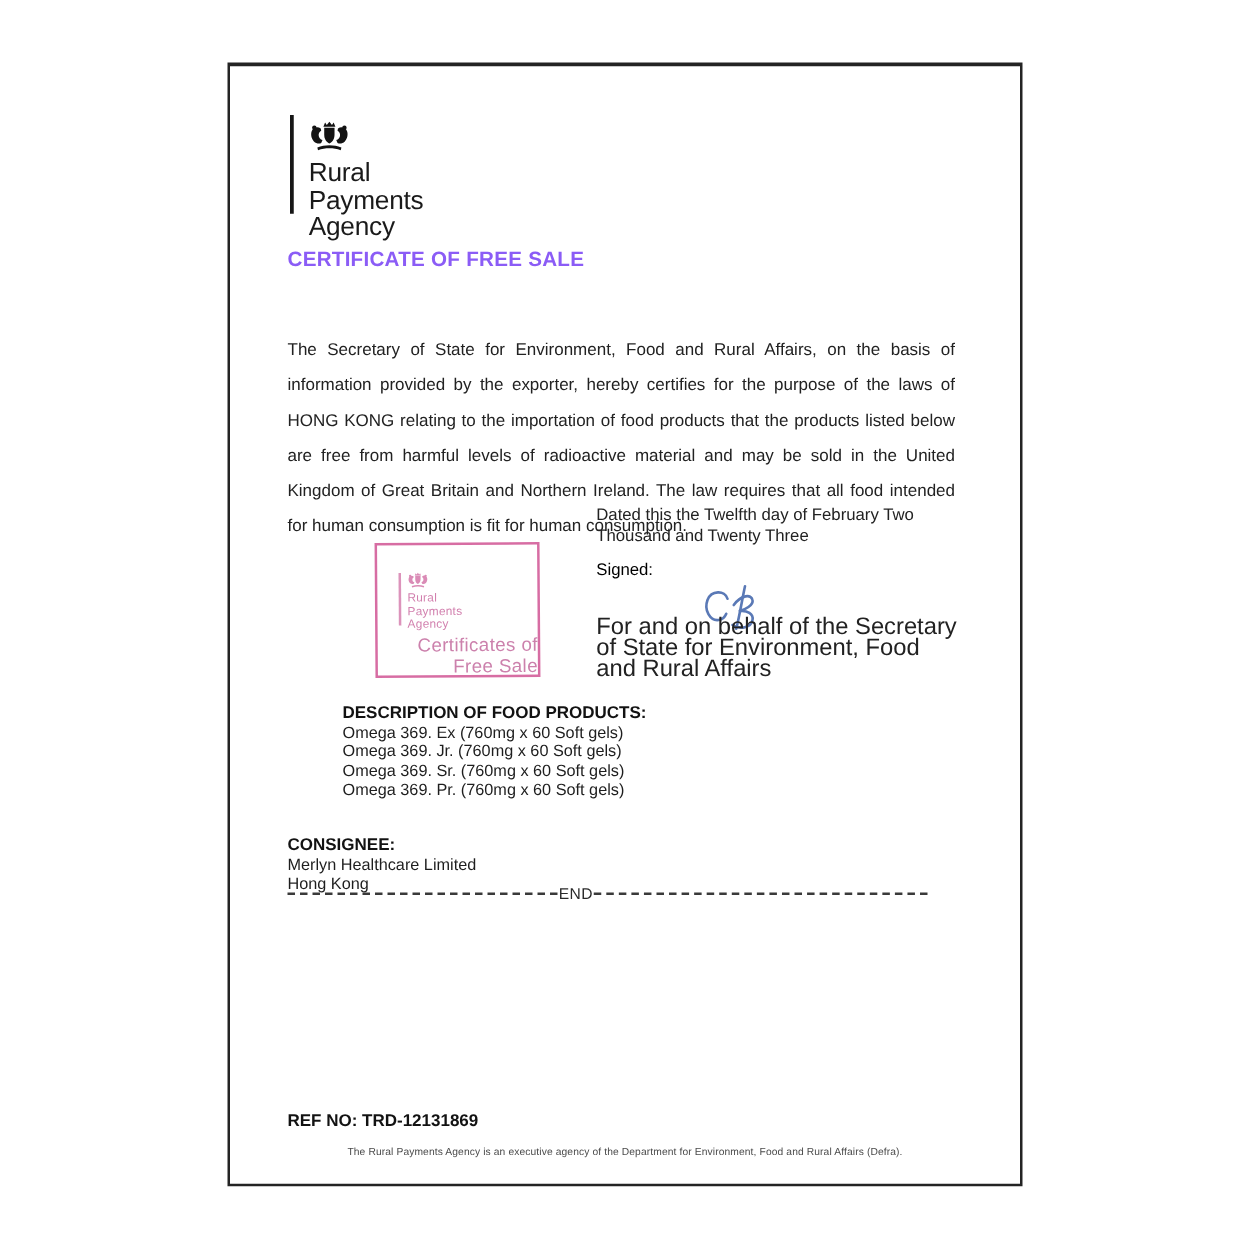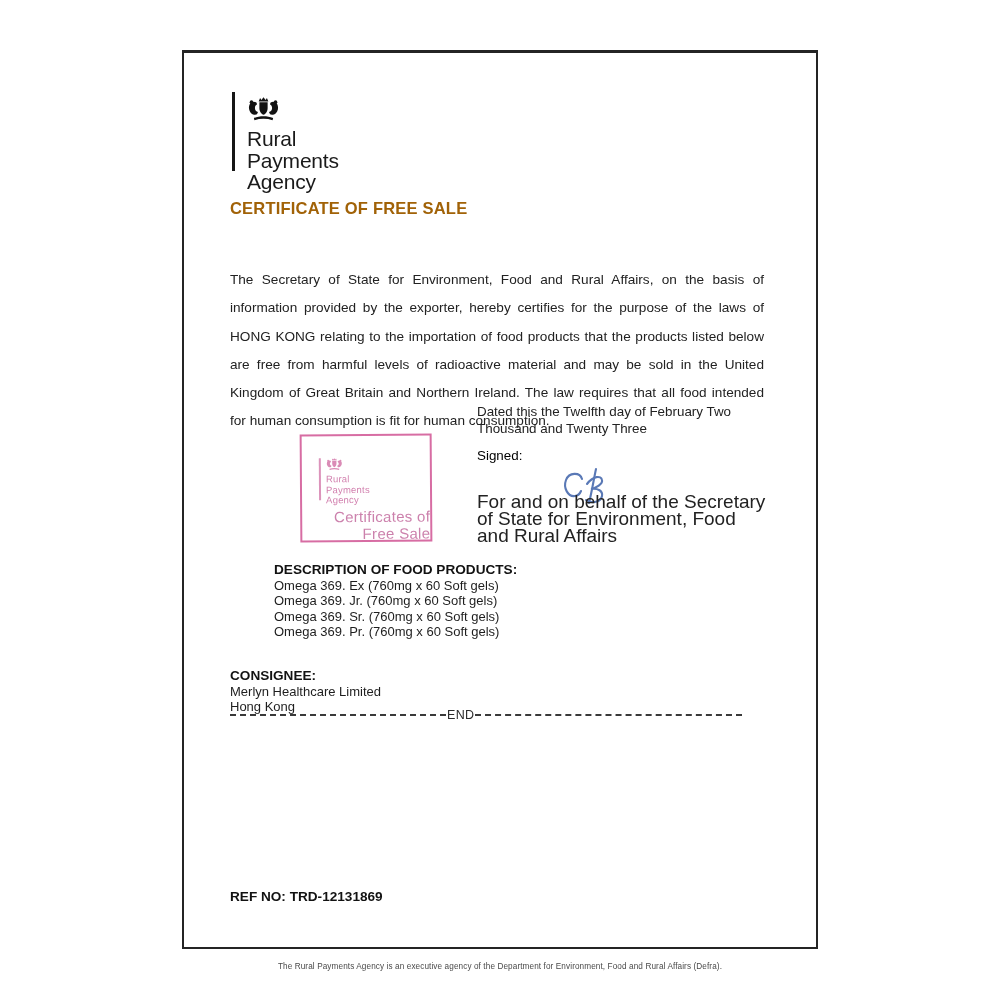--- a/index.html
+++ b/index.html
@@ -10,21 +10,21 @@
   .page{
     position:absolute;left:182px;top:50px;width:636px;height:899px;box-sizing:border-box;
     border:2px solid #242424;border-top-width:3px;background:#ffffff;
   }
   
   .logo{position:absolute;left:48px;top:38px;}
   .logo-bar{position:absolute;left:0;top:1px;width:3px;height:79px;background:#161616;}
   .logo-crest{position:absolute;left:15px;top:2px;width:33px;height:32px;color:#131313;}
   .logo-text{position:absolute;left:15px;top:37px;font-size:21px;line-height:21.5px;color:#1a1a1a;letter-spacing:-0.2px;}
   
-  .title{position:absolute;left:46px;top:146px;font-size:16.5px;font-weight:bold;letter-spacing:0.2px;color:#a16207;}
+  .title{position:absolute;left:46px;top:146px;font-size:16.5px;font-weight:bold;letter-spacing:0.2px;color:#8b5cf6;}
   .subtitle{position:absolute;left:46px;top:186px;font-size:14.5px;font-weight:bold;letter-spacing:0.1px;color:#151515;}
   
   .body-par{
     position:absolute;left:46px;top:213px;width:534px;
     font-size:13.6px;line-height:28.3px;text-align:justify;color:#222;
   }
   
   .dated{position:absolute;left:293px;top:350px;width:292px;font-size:13.4px;line-height:17px;color:#222;}
   .signed{position:absolute;left:293px;top:395px;font-size:13.4px;color:#000000;}
   .signature{position:absolute;left:372px;top:413px;width:70px;height:44px;color:#5a79b6;}
@@ -45,21 +45,21 @@
   .consignee{position:absolute;left:46px;top:615px;font-size:13px;line-height:15.6px;color:#1e1e1e;}
   .consignee .hd{font-weight:bold;font-size:13.6px;color:#121212;}
   
   .endline{position:absolute;left:46px;top:655px;width:512px;display:flex;align-items:center;font-size:12.5px;color:#2a2a2a;}
   .dash{border-top:2px dashed #3a3a3a;height:0;}
   .dash.l{flex:0 0 216px;}
   .dash.r{flex:1;}
   .end-label{padding:0 1px;letter-spacing:.3px;}
   
   .refno{position:absolute;left:46px;top:836px;font-size:13.6px;font-weight:bold;color:#121212;}
-  .footnote{position:absolute;left:0;top:864px;width:100%;text-align:center;font-size:8.2px;color:#4a4a4a;letter-spacing:.1px;margin-top:45px;}
+  .footnote{position:absolute;left:0;top:864px;width:100%;text-align:center;font-size:8.2px;color:#4a4a4a;letter-spacing:.1px;}
 </style>
 </head>
 <body>
 
 <div class="canvas">
   <div class="page">
 
     <div class="logo">
       <div class="logo-bar"></div>
       <span class="logo-crest">

